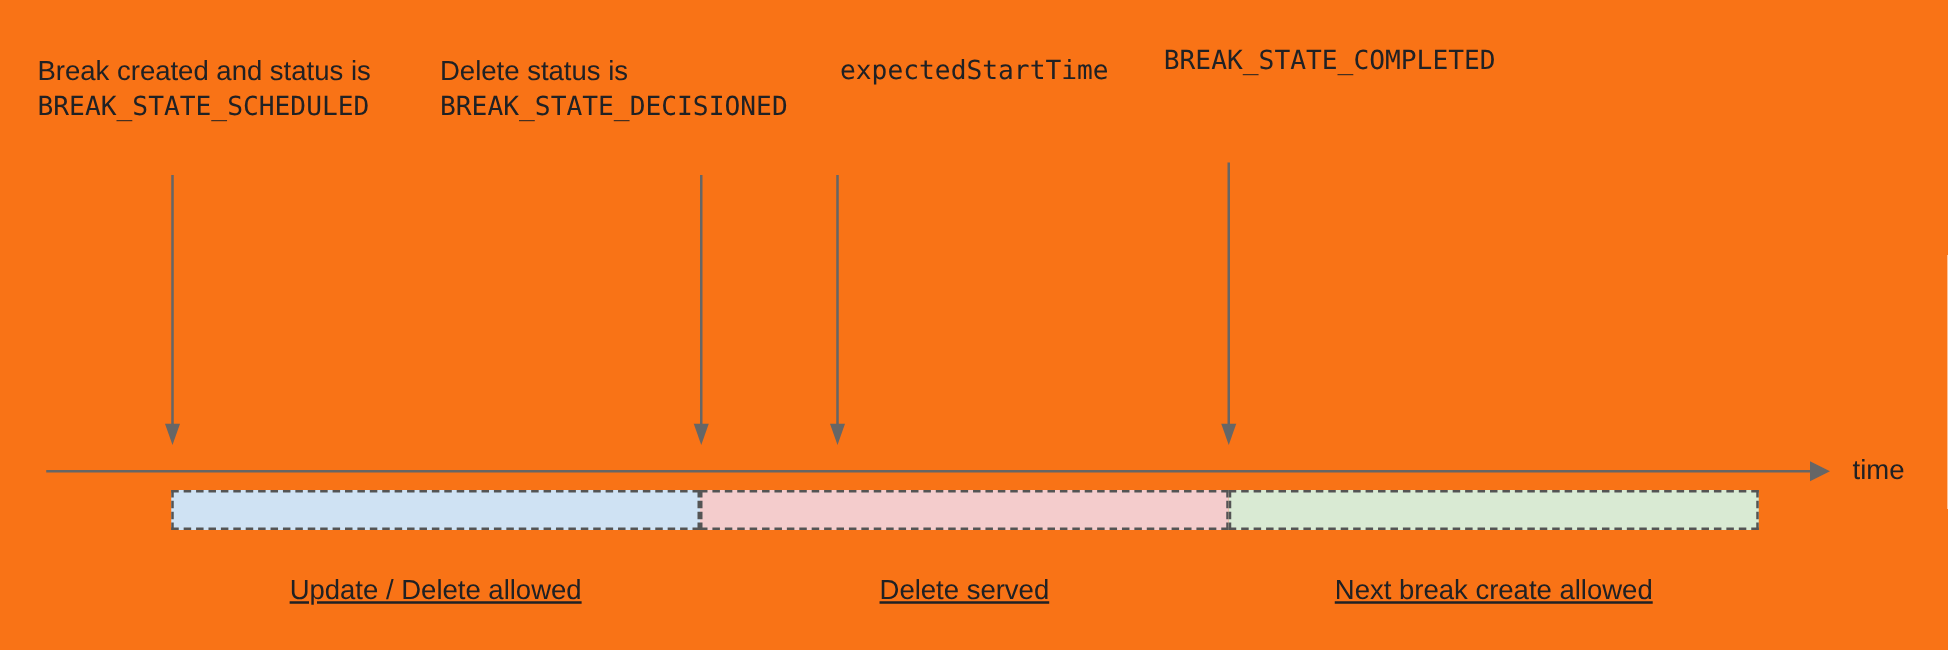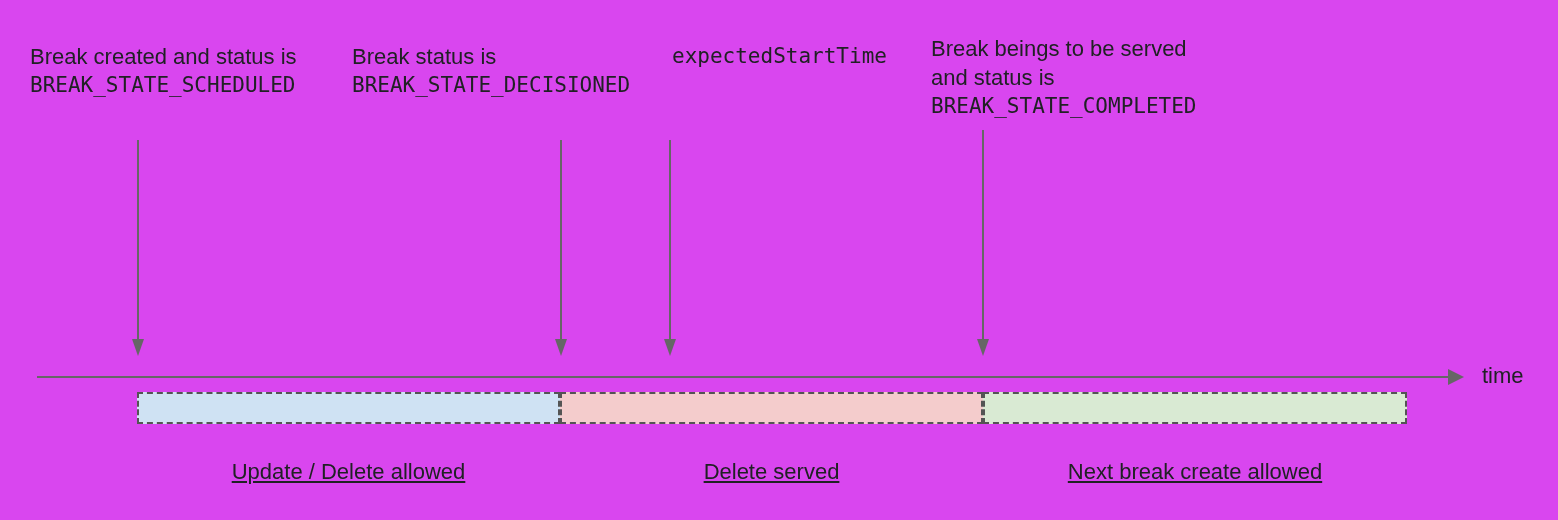--- a/index.html
+++ b/index.html
@@ -1,20 +1,20 @@
 <!DOCTYPE html>
 <html><head>
 <meta charset="utf-8">
 <style>
   html, body { margin: 0; padding: 0; background: #ffffff; }
   .canvas {
     position: relative;
     width: 1558px;
     height: 520px;
-    background: #d946ef;
+    background: #f97316;
     font-family: "Liberation Sans", sans-serif;
     color: #202124;
     overflow: hidden;
   }
   .annot { position: absolute; }
   .annot-text {
     font-size: 22px;
     line-height: 29px;
     color: #202124;
   }
@@ -79,30 +79,29 @@
 <body>
 
 <div class="canvas">
 
   <div class="annot" style="left:30px; top:42px; width:310px;">
     <div class="annot-text">Break created and status is</div>
     <div class="annot-code">BREAK_STATE_SCHEDULED</div>
   </div>
 
   <div class="annot" style="left:352px; top:42px; width:310px;">
-    <div class="annot-text">Break status is</div>
+    <div class="annot-text">Delete status is</div>
     <div class="annot-code">BREAK_STATE_DECISIONED</div>
   </div>
 
   <div class="annot" style="left:672px; top:42px; width:260px;">
     <div class="annot-code">expectedStartTime</div>
   </div>
 
   <div class="annot" style="left:931px; top:34px; width:262px;">
-    <div class="annot-text">Break beings to be served and status is</div>
     <div class="annot-code">BREAK_STATE_COMPLETED</div>
   </div>
 
   <div class="arrow" style="left:132px; top:140px; height:216px;">
     <div class="arrow-shaft"></div>
     <div class="arrow-head"></div>
   </div>
 
   <div class="arrow" style="left:555px; top:140px; height:216px;">
     <div class="arrow-shaft"></div>

